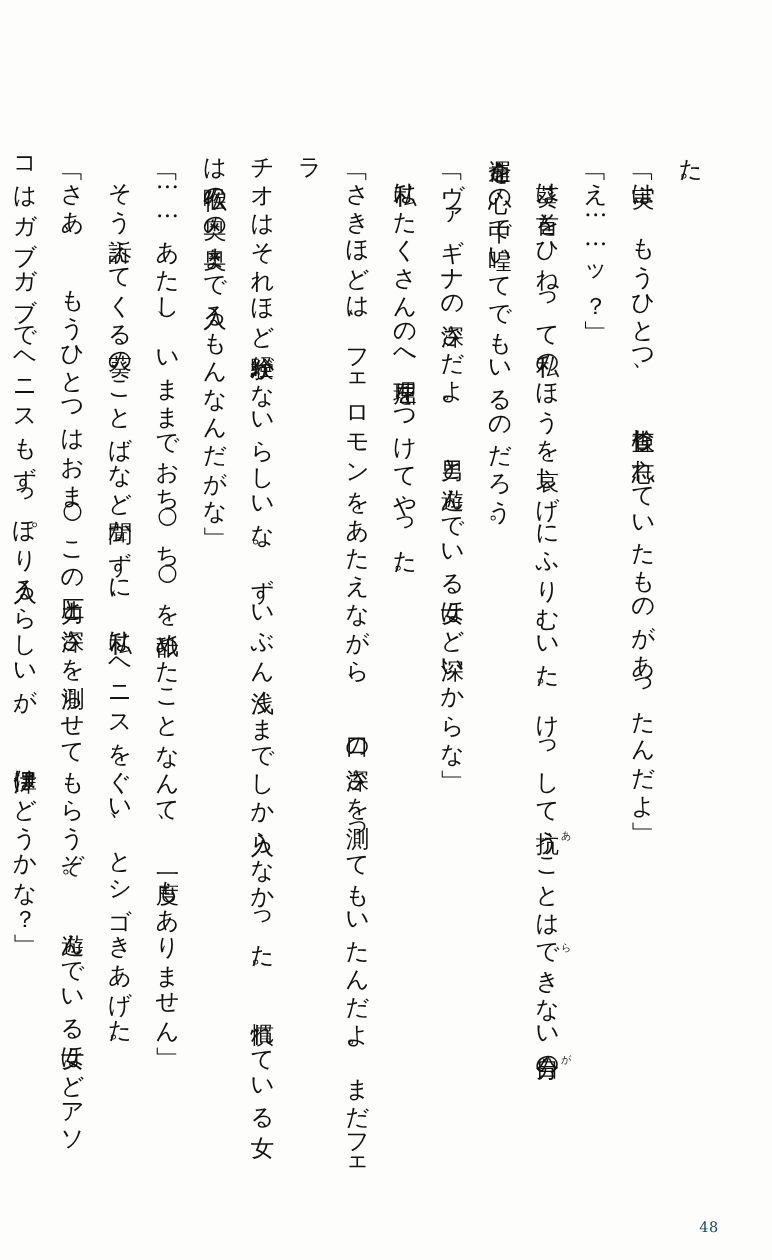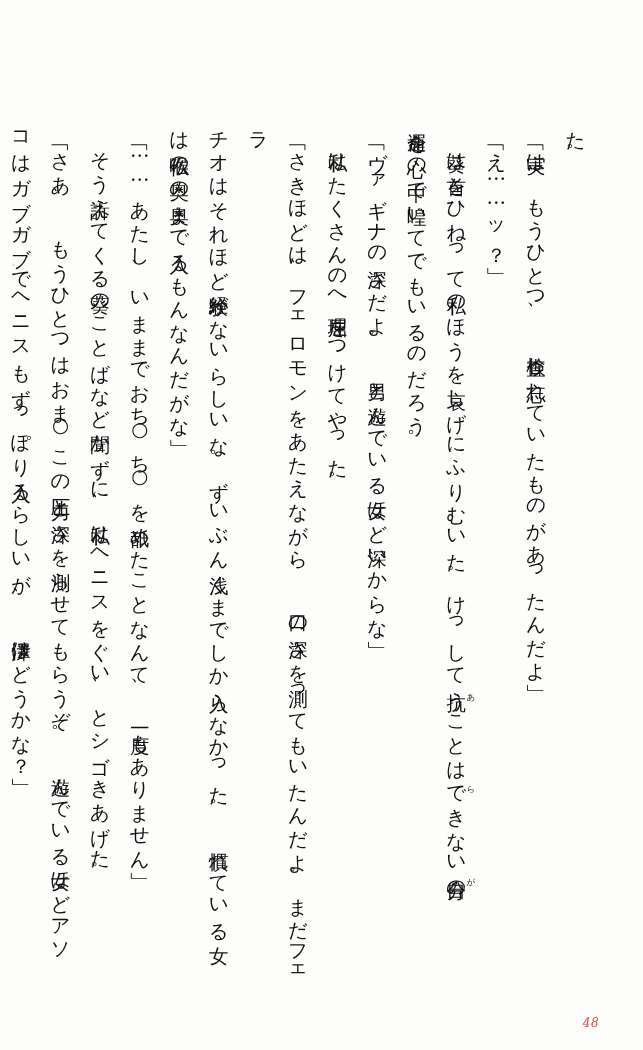--- a/index.html
+++ b/index.html
@@ -68,24 +68,23 @@
   .edge-mark.m1 { left: 6px;  top: 168px; }
   .edge-mark.m2 { left: 10px; top: 228px; }
   .edge-mark.m3 { left: 8px;  top: 262px; }
 
   
   .folio {
     position: absolute;
     right: 44px;
     bottom: 20px;
     font-size: 12px;
-    color: #ef4444;
+    color: #0c4a6e;
     font-family: "DejaVu Serif", "Liberation Serif", serif;
     letter-spacing: 0.04em;
-    font-style: italic;
   }
 </style>
 </head>
 <body>
 
 <div class="page">
 
   <div class="edge-mark m1">、</div>
   <div class="edge-mark m2">ー</div>
   <div class="edge-mark m3">。</div>

